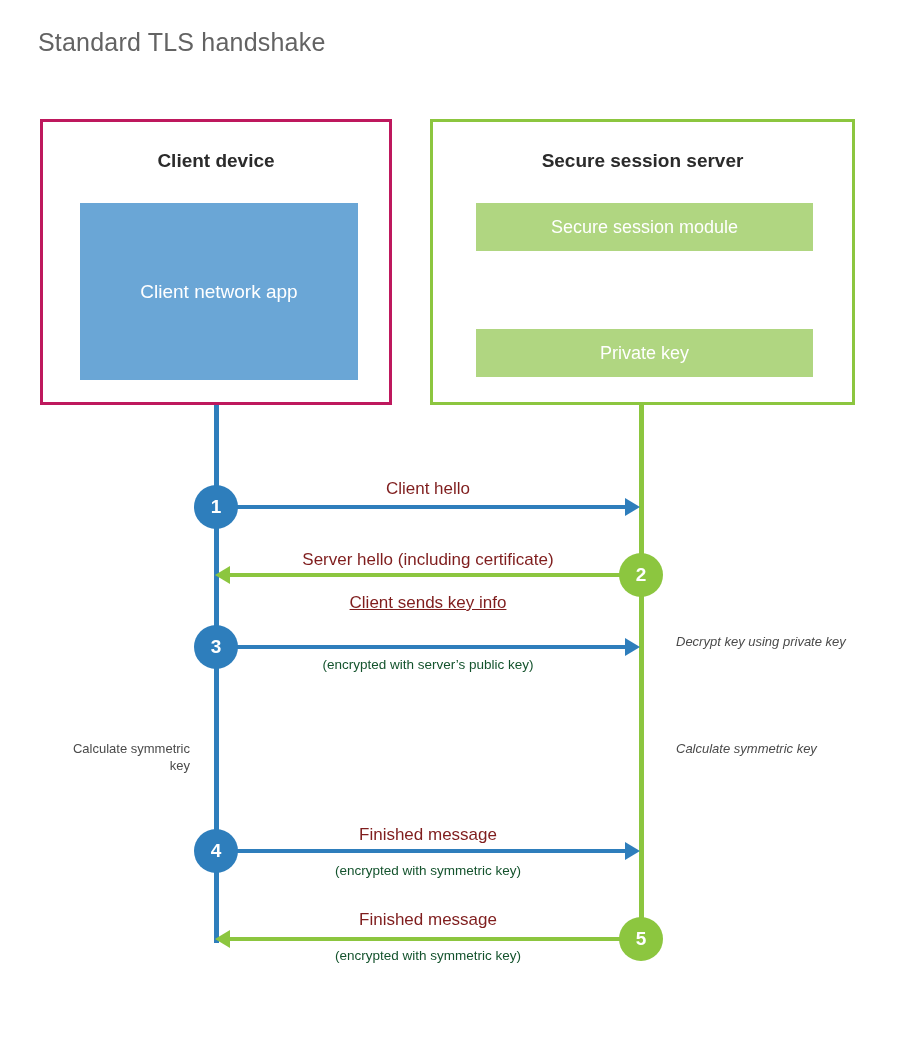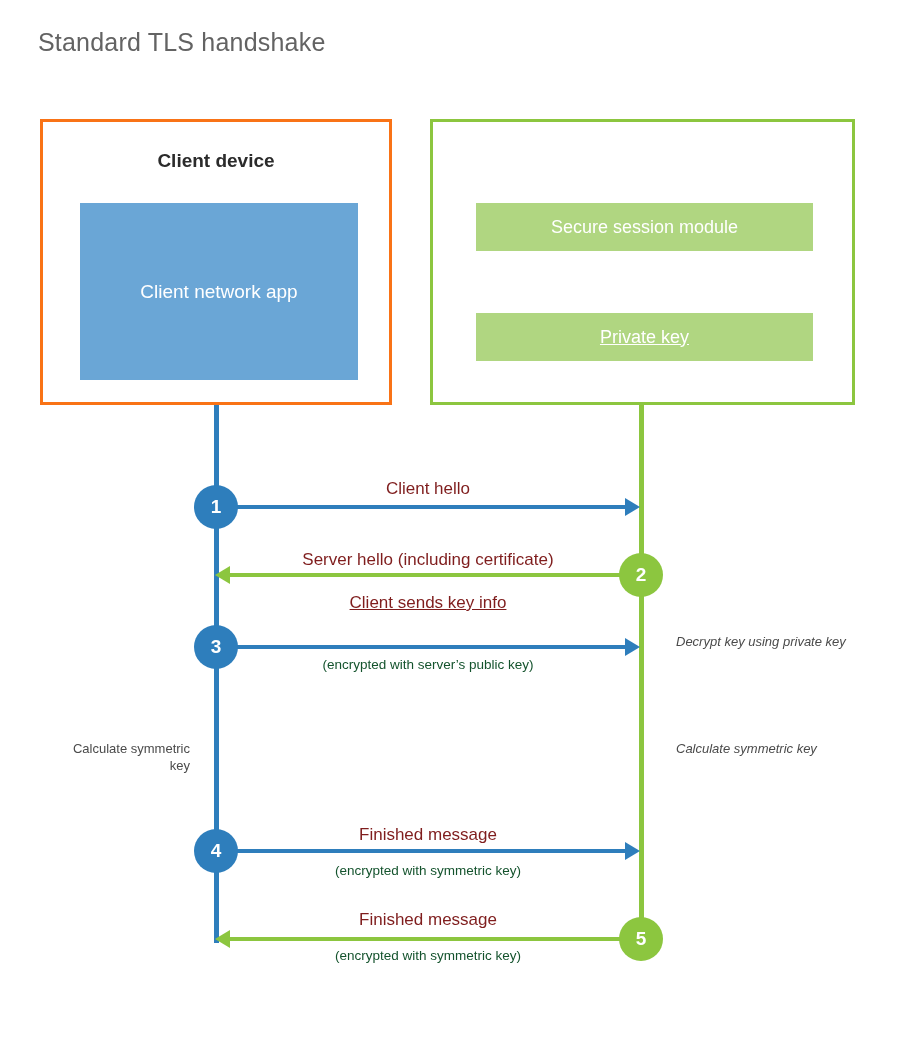--- a/index.html
+++ b/index.html
@@ -38,21 +38,21 @@
   .party-box {
     position: absolute;
     background: #ffffff;
     box-sizing: border-box;
   }
   .party-box.client {
     left: 40px;
     top: 119px;
     width: 352px;
     height: 286px;
-    border: 3px solid #f97316;
+    border: 3px solid #be185d;
   }
   .party-box.server {
     left: 430px;
     top: 119px;
     width: 425px;
     height: 286px;
     border: 3px solid #8cc63f;
   }
   .party-title {
     position: absolute;
@@ -92,21 +92,21 @@
     background: #b0d681;
     color: #ffffff;
     font-size: 18px;
     display: flex;
     align-items: center;
     justify-content: center;
     box-sizing: border-box;
   }
   .server-bar.b0 { top: 81px; text-align: center; }
   .server-bar.b1 { top: 144px; }
-  .server-bar.b2 { top: 191px; text-decoration: underline; }
+  .server-bar.b2 { top: 207px; }
 
   
   .lifeline {
     position: absolute;
     width: 5px;
   }
   .lifeline.client {
     left: 214px;
     top: 405px;
     height: 538px;
@@ -183,20 +183,21 @@
 <div id="diagram-root">
 
   <div class="page-title">Standard TLS handshake</div>
 
   <div class="party-box client">
     <div class="party-title">Client device</div>
     <div class="client-app-block">Client network app</div>
   </div>
 
   <div class="party-box server">
+    <div class="party-title">Secure session server</div>
     <div class="server-bar b0">Secure session module</div>
     <div class="server-bar b2">Private key</div>
   </div>
 
   <div class="lifeline client"></div>
   <div class="lifeline server"></div>
 
   <div class="arrow-line blue" style="left:216px; top:505px; width:409px;"></div>
   <div class="arrow-head right blue" style="left:625px; top:498px;"></div>
   <div class="step-circle blue" style="left:194px; top:485px;">1</div>

